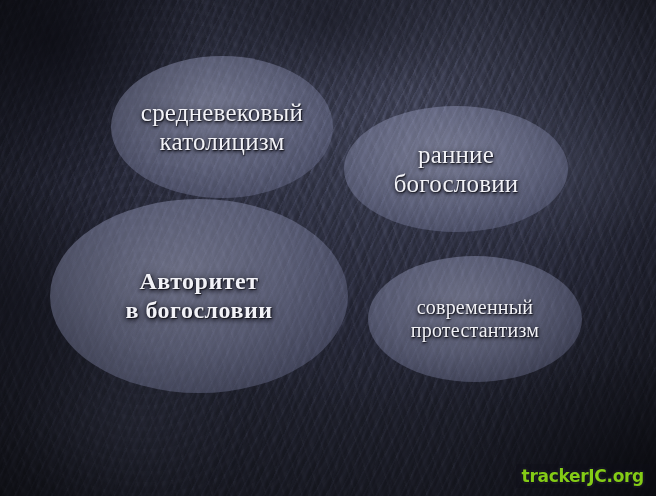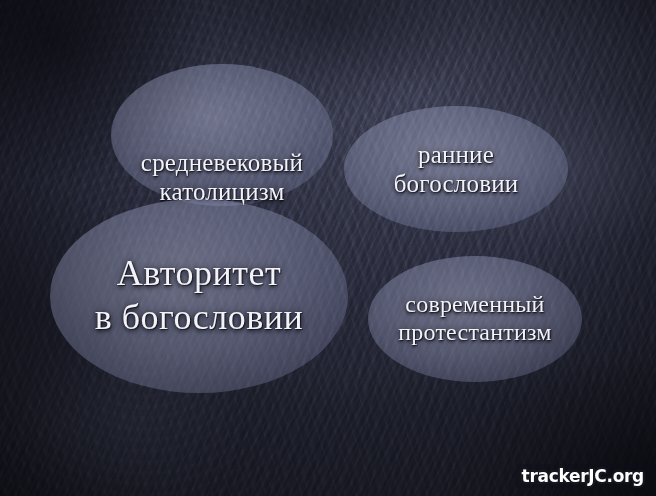--- a/index.html
+++ b/index.html
@@ -110,50 +110,50 @@
     text-shadow:
       0 2px 3px rgba(10,10,20,0.75),
       0 0 7px rgba(10,10,22,0.55),
       1px 1px 1px rgba(0,0,0,0.55);
     line-height: 1.16;
     letter-spacing: 0.2px;
     white-space: pre-line;
     filter: blur(0px);
   }
 
-  #e-medieval   { left: 111px; top: 64px;  width: 222px; height: 142px; justify-content: flex-end; }
+  #e-medieval   { left: 111px; top: 56px;  width: 222px; height: 142px; }
   #e-early      { left: 344px; top: 106px; width: 224px; height: 126px; }
   #e-main       { left: 50px;  top: 199px; width: 298px; height: 194px; }
   #e-modern     { left: 368px; top: 256px; width: 214px; height: 126px; }
 
   #e-medieval .label { font-size: 25px; }
   #e-early    .label { font-size: 25px; }
-  #e-modern   .label { font-size: 24px; }
+  #e-modern   .label { font-size: 20px; }
   #e-main     .label {
-    font-size: 36px;
-    font-weight: normal;
+    font-size: 24px;
+    font-weight: bold;
     line-height: 1.22;
     letter-spacing: 0.5px;
     text-shadow:
       0 2px 4px rgba(8,8,18,0.80),
       0 0 9px rgba(8,8,20,0.60),
       1px 1px 1px rgba(0,0,0,0.6);
   }
 
   
   #watermark {
     position: absolute;
     right: 6px;
     bottom: 8px;
     padding: 2px 6px;
     font-family: "DejaVu Sans", "Liberation Sans", sans-serif;
     font-size: 17px;
     font-weight: bold;
     letter-spacing: -0.3px;
-    color: #ffffff;
+    color: #84cc16;
     background: rgba(14,15,23,0.42);
     text-shadow:
       -1px -1px 0 rgba(20,21,30,0.95),
        1px -1px 0 rgba(20,21,30,0.95),
       -1px  1px 0 rgba(20,21,30,0.95),
        1px  1px 0 rgba(20,21,30,0.95),
        0 0 3px rgba(230,232,240,0.35);
   }
 </style>
 </head>

